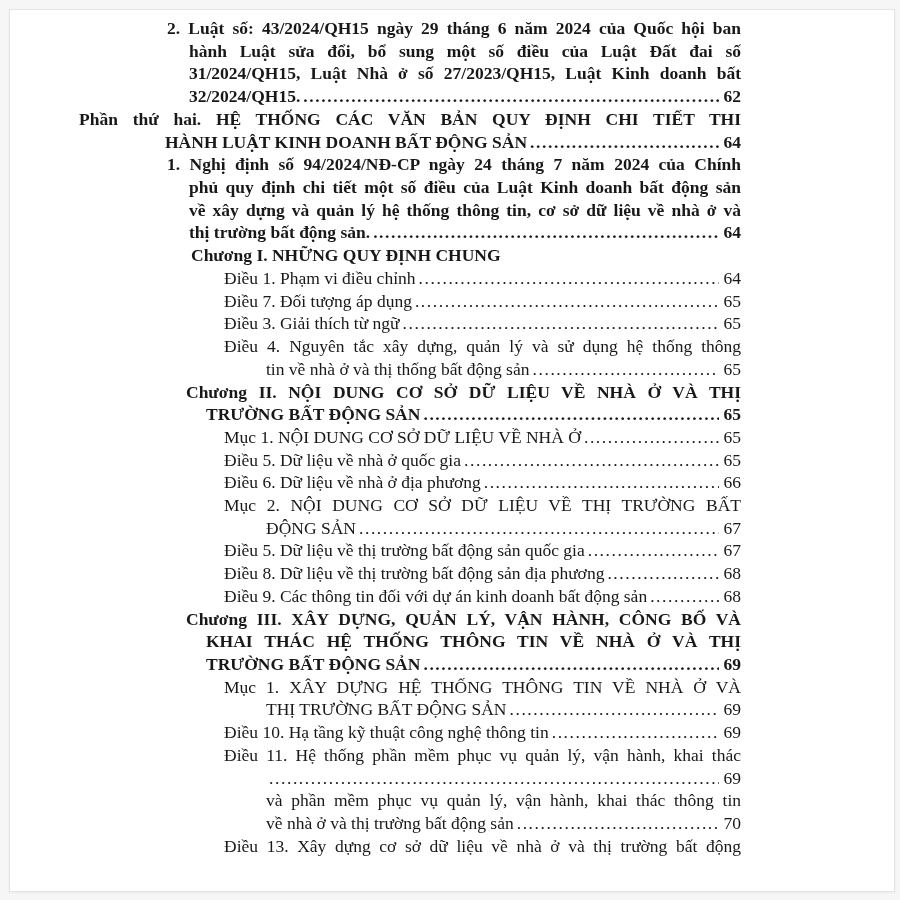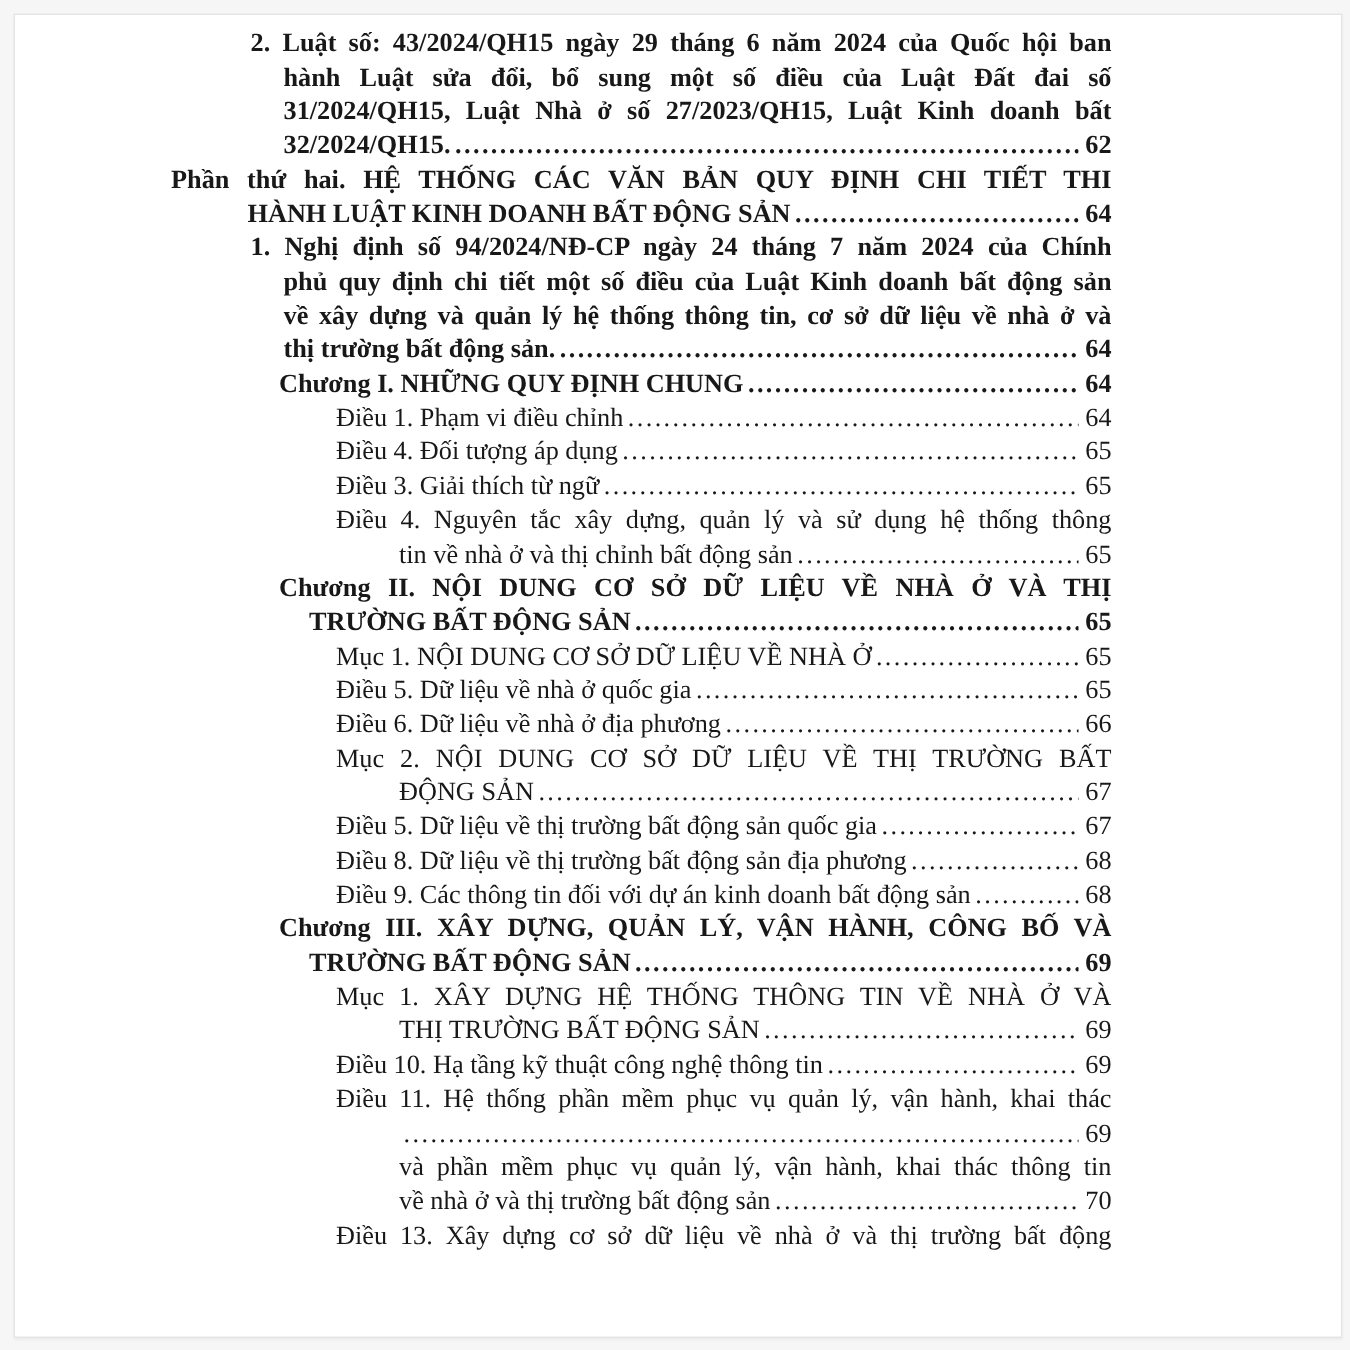--- a/index.html
+++ b/index.html
@@ -49,25 +49,25 @@
     min-width:0;
     overflow:hidden;
     white-space:nowrap;
     letter-spacing:1.6px;
     margin-left:3px;
   }
   .pg { flex:0 0 auto; margin-left:5px; }
 
   
   .lv-phan   .ln { margin-left:155px; }
-  .lv-phan   .ln.first { margin-left:104px; }
+  .lv-phan   .ln.first { margin-left:69px; }
   .lv-num    .ln { margin-left:179px; }
   .lv-num    .ln.first { margin-left:157px; }
   .lv-chuong .ln { margin-left:196px; }
-  .lv-chuong .ln.first { margin-left:176px; }
+  .lv-chuong .ln.first { margin-left:176px;flex-direction:column; }
   .lv-muc    .ln, .lv-dieu .ln { margin-left:256px; }
   .lv-muc    .ln.first, .lv-dieu .ln.first { margin-left:214px; }
 </style>
 </head>
 <body style="background: rgb(246, 246, 246);">
 
 <div class="sheet" style="background: rgb(255, 255, 255); border-color: rgb(228, 228, 228);">
   <div id="toc" class="toc" style="color: rgb(24, 24, 24);">
       <div class="entry lv-num bold">
         <div class="ln first">2. Luật số:  43/2024/QH15 ngày 29 tháng 6 năm 2024 của Quốc hội ban</div>
@@ -106,36 +106,36 @@
       </div>
       <div class="entry lv-dieu">
         <div class="ln first last">
           <span class="txt">Điều 1. Phạm vi điều chỉnh</span>
           <span class="leader">............................................................................................................................................................................................................................................................................................................</span>
           <span class="pg">64</span>
         </div>
       </div>
       <div class="entry lv-dieu">
         <div class="ln first last">
-          <span class="txt">Điều 4. Đối tượng áp dụng</span>
+          <span class="txt">Điều 7. Đối tượng áp dụng</span>
           <span class="leader">............................................................................................................................................................................................................................................................................................................</span>
           <span class="pg">65</span>
         </div>
       </div>
       <div class="entry lv-dieu">
         <div class="ln first last">
           <span class="txt">Điều 3. Giải thích từ ngữ</span>
           <span class="leader">............................................................................................................................................................................................................................................................................................................</span>
           <span class="pg">65</span>
         </div>
       </div>
       <div class="entry lv-dieu">
         <div class="ln first">Điều 4. Nguyên tắc xây dựng, quản lý và sử dụng hệ thống thông</div>
         <div class="ln last">
-          <span class="txt">tin về nhà ở và thị chỉnh bất động sản</span>
+          <span class="txt">tin về nhà ở và thị thống bất động sản</span>
           <span class="leader">............................................................................................................................................................................................................................................................................................................</span>
           <span class="pg">65</span>
         </div>
       </div>
       <div class="entry lv-chuong bold">
         <div class="ln first">Chương II. NỘI DUNG CƠ SỞ DỮ LIỆU VỀ NHÀ Ở VÀ THỊ</div>
         <div class="ln last">
           <span class="txt">TRƯỜNG BẤT ĐỘNG SẢN</span>
           <span class="leader">............................................................................................................................................................................................................................................................................................................</span>
           <span class="pg">65</span>
@@ -186,20 +186,21 @@
       </div>
       <div class="entry lv-dieu">
         <div class="ln first last">
           <span class="txt">Điều 9. Các thông tin đối với dự án kinh doanh bất động sản</span>
           <span class="leader">............................................................................................................................................................................................................................................................................................................</span>
           <span class="pg">68</span>
         </div>
       </div>
       <div class="entry lv-chuong bold">
         <div class="ln first">Chương III. XÂY DỰNG, QUẢN LÝ, VẬN HÀNH, CÔNG BỐ VÀ</div>
+        <div class="ln">KHAI THÁC HỆ THỐNG THÔNG TIN VỀ NHÀ Ở VÀ THỊ</div>
         <div class="ln last">
           <span class="txt">TRƯỜNG BẤT ĐỘNG SẢN</span>
           <span class="leader">............................................................................................................................................................................................................................................................................................................</span>
           <span class="pg">69</span>
         </div>
       </div>
       <div class="entry lv-muc">
         <div class="ln first">Mục 1. XÂY DỰNG HỆ THỐNG THÔNG TIN VỀ NHÀ Ở VÀ</div>
         <div class="ln last">
           <span class="txt">THỊ TRƯỜNG BẤT ĐỘNG SẢN</span>

